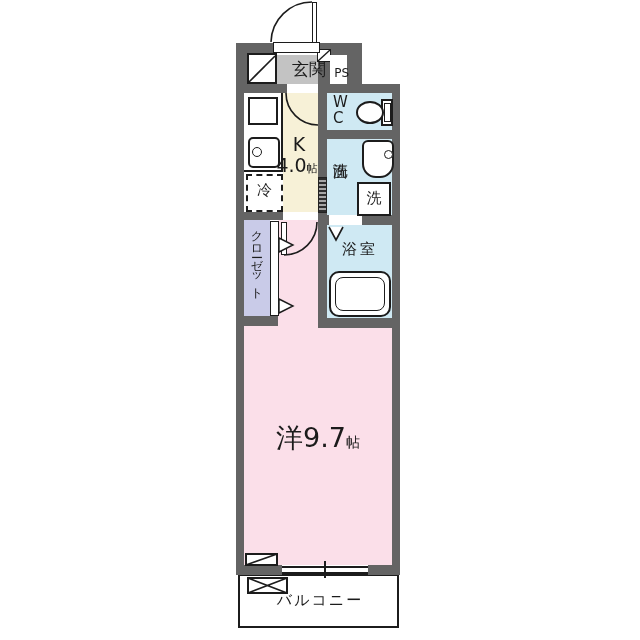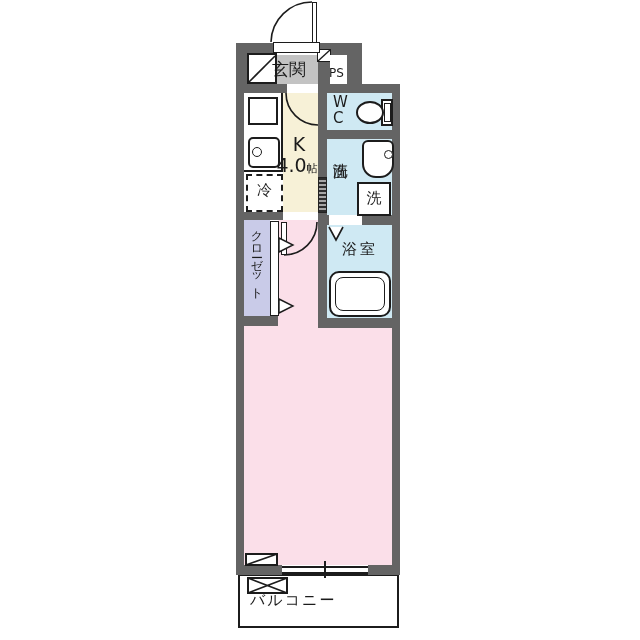--- a/index.html
+++ b/index.html
@@ -84,28 +84,31 @@
     <path d="M 284 255 A 33 33 0 0 0 317 222" fill="none" stroke="#1c1c1c" stroke-width="1.6"></path>
     <path d="M 249 82 L 275 56" stroke="#1c1c1c" stroke-width="1.6"></path>
     <path d="M 318 61 L 330 50" stroke="#1c1c1c" stroke-width="1.4"></path>
     <path d="M 329 227 L 336 240 L 343 227" fill="#fff" stroke="#1c1c1c" stroke-width="1.6"></path>
     <path d="M 279 238 L 293 245 L 279 252 Z" fill="#fff" stroke="#1c1c1c" stroke-width="1.4"></path>
     <path d="M 279 299 L 293 306 L 279 313 Z" fill="#fff" stroke="#1c1c1c" stroke-width="1.4"></path>
     <path d="M 246 565 L 277 554" stroke="#1c1c1c" stroke-width="1.6"></path>
     <path d="M 248 578 L 287 593 M 248 593 L 287 578" stroke="#1c1c1c" stroke-width="1.6"></path>
   </svg>
 
-  <div class="lbl" style="left:272px;top:60px;width:54px;text-align:left;font-size:17px;">玄関</div>
-  <div class="lbl" style="left:329px;top:67px;width:20px;text-align:left;font-size:12px;">PS</div>
+  <div class="lbl" style="left:272px;top:60px;width:54px;text-align:right;font-size:17px;">玄関</div>
+  <div class="lbl" style="left:329px;top:67px;width:20px;text-align:right;font-size:12px;">PS</div>
   <div class="lbl pre" style="left:333px;top:94px;font-size:15px;line-height:16px;">W
 C</div>
   <div class="lbl" style="left:283px;top:134px;width:32px;text-align:center;font-size:19px;">K</div>
   <div class="lbl" style="left:270px;top:155px;width:54px;text-align:center;font-size:19px;">
     <span>4.0</span><span style="font-size:11px;">帖</span>
   </div>
   <div class="lbl" style="left:246px;top:182px;width:37px;text-align:center;font-size:15px;">冷</div>
   <div class="lbl vtext" style="left:332px;top:151px;height:62px;font-size:15px;letter-spacing:2px;">洗面</div>
   <div class="lbl" style="left:357px;top:190px;width:34px;text-align:center;font-size:15px;">洗</div>
   <div class="lbl" style="left:331px;top:241px;width:58px;text-align:center;font-size:15px;letter-spacing:3px;">浴室</div>
   <div class="lbl vtext" style="left:250px;top:222px;height:94px;font-size:12px;letter-spacing:0.5px;">クローゼット</div>
-  <div class="lbl" style="left:250px;top:592px;width:140px;font-size:15px;letter-spacing:2px;">バルコニー</div>
+  <div class="lbl" style="left:244px;top:423px;width:148px;text-align:center;font-size:27px;">
+    <span>洋9.7</span><span style="font-size:14px;">帖</span>
+  </div>
+  <div class="lbl" style="left:250px;top:592px;width:140px;text-align:center;font-size:15px;letter-spacing:2px;">バルコニー</div>
 
 </div>
 
 </body></html>

